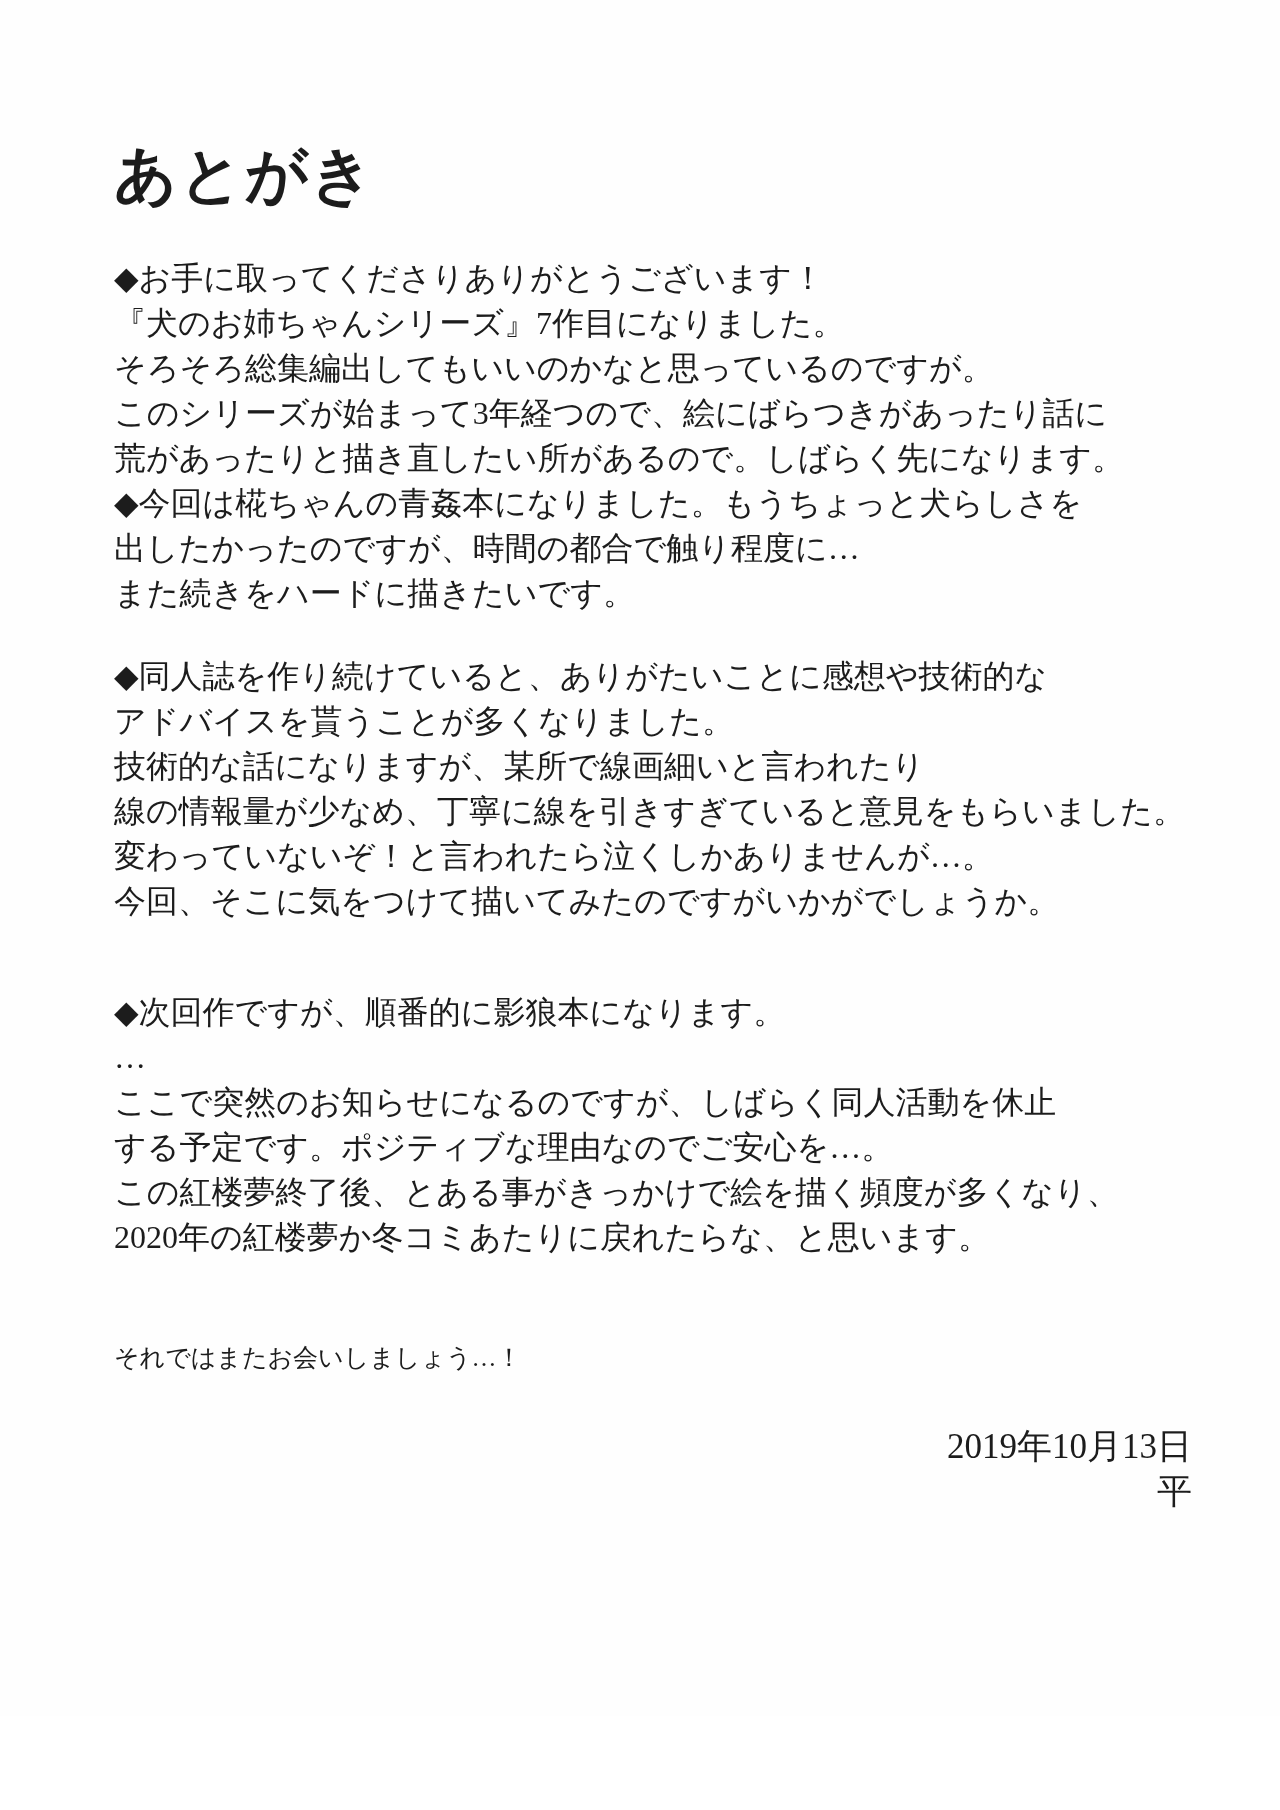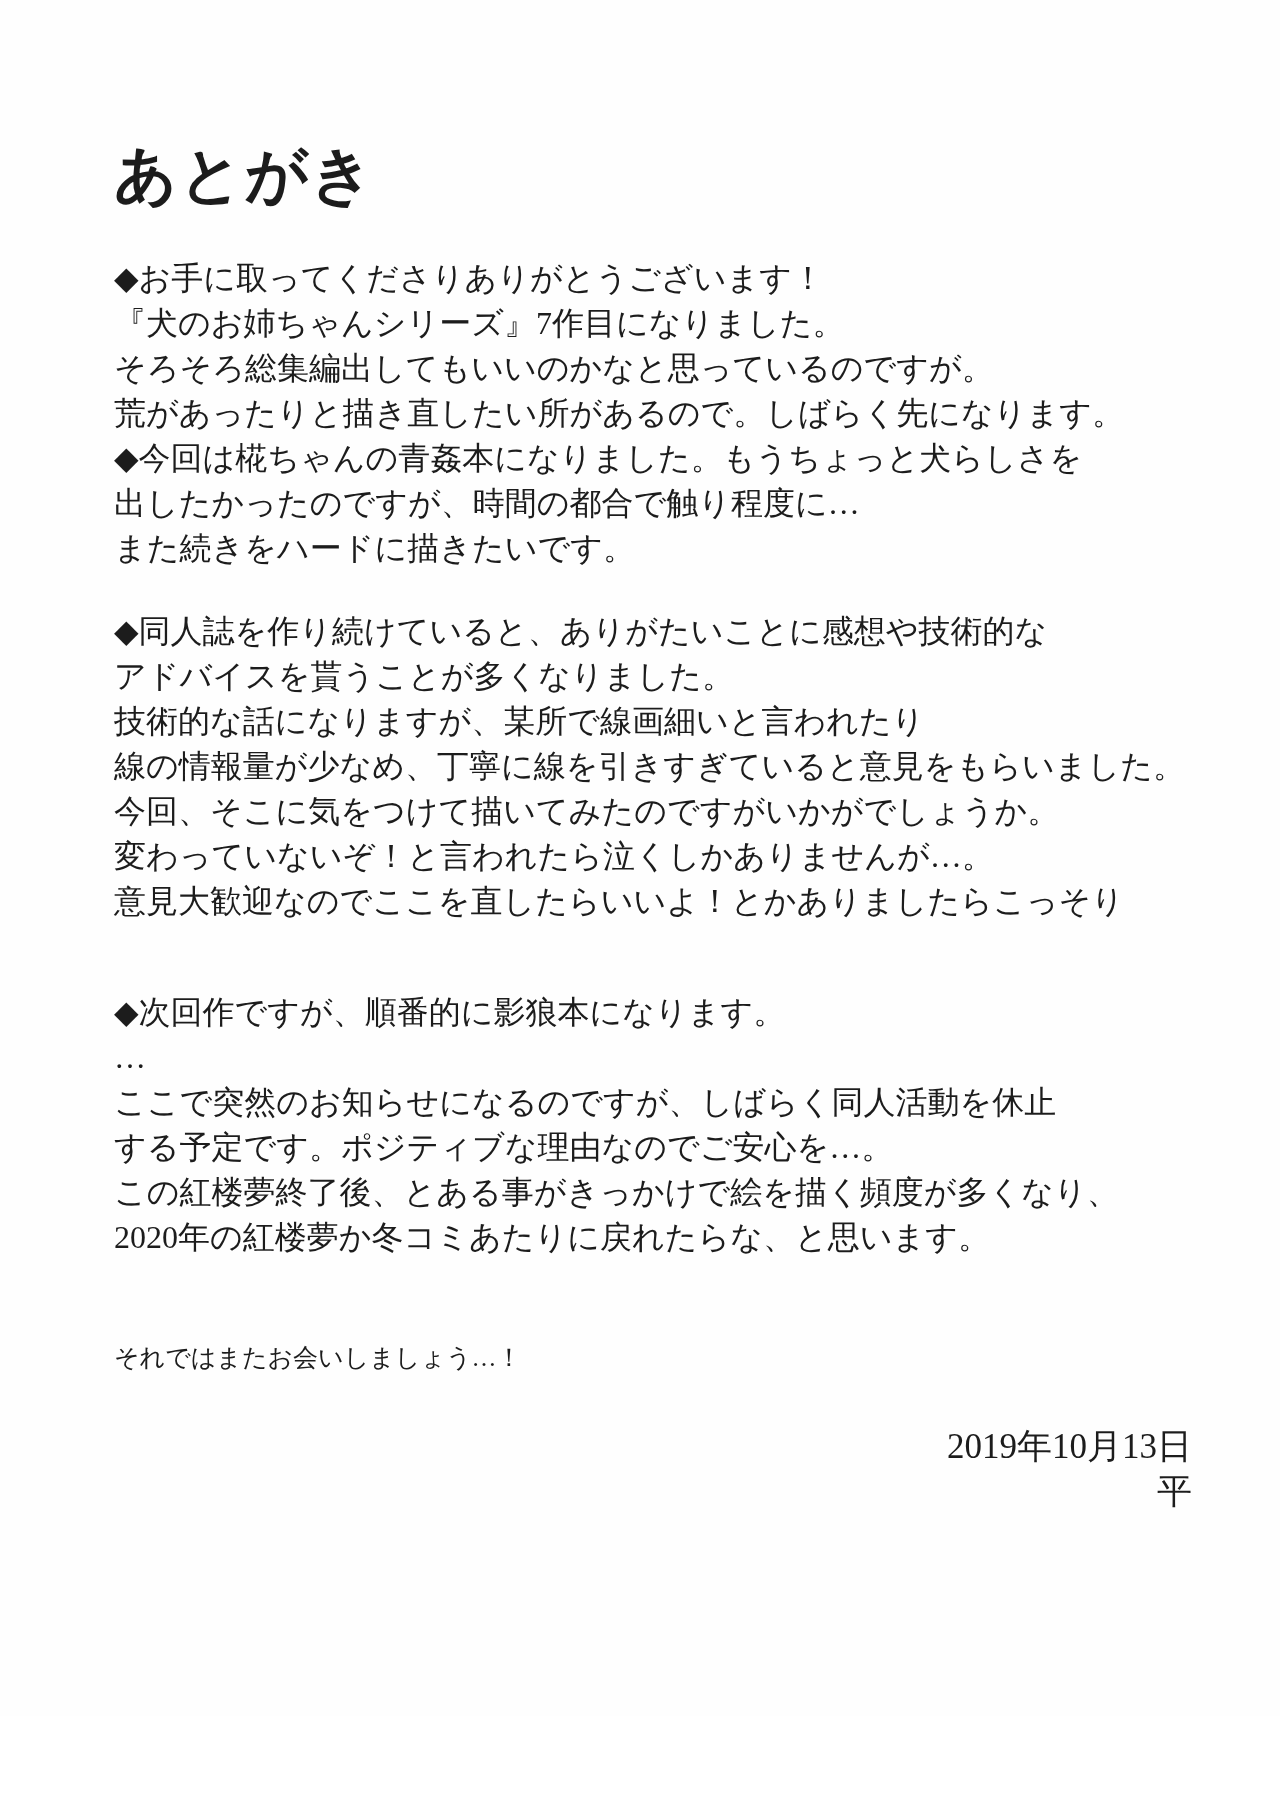--- a/index.html
+++ b/index.html
@@ -58,37 +58,37 @@
 
 <div class="page">
   <div class="content">
 
     <h1 class="title">あとがき</h1>
 
     <div class="para p1">
       <div class="line">◆お手に取ってくださりありがとうございます！</div>
       <div class="line">『犬のお姉ちゃんシリーズ』7作目になりました。</div>
       <div class="line">そろそろ総集編出してもいいのかなと思っているのですが。</div>
+      <div class="line">このシリーズが始まって3年経つので、絵にばらつきがあったり話に</div>
       <div class="line">荒があったりと描き直したい所があるので。しばらく先になります。</div>
     </div>
 
     <div class="para p2">
       <div class="line">◆今回は椛ちゃんの青姦本になりました。もうちょっと犬らしさを</div>
       <div class="line">出したかったのですが、時間の都合で触り程度に…</div>
       <div class="line">また続きをハードに描きたいです。</div>
     </div>
 
     <div class="para p3">
       <div class="line">◆同人誌を作り続けていると、ありがたいことに感想や技術的な</div>
       <div class="line">アドバイスを貰うことが多くなりました。</div>
       <div class="line">技術的な話になりますが、某所で線画細いと言われたり</div>
       <div class="line">線の情報量が少なめ、丁寧に線を引きすぎていると意見をもらいました。</div>
+      <div class="line">変わっていないぞ！と言われたら泣くしかありませんが…。</div>
       <div class="line">今回、そこに気をつけて描いてみたのですがいかがでしょうか。</div>
-      <div class="line">変わっていないぞ！と言われたら泣くしかありませんが…。</div>
-      <div class="line">意見大歓迎なのでここを直したらいいよ！とかありましたらこっそり</div>
     </div>
 
     <div class="para p4">
       <div class="line">◆次回作ですが、順番的に影狼本になります。</div>
       <div class="line">…</div>
       <div class="line">ここで突然のお知らせになるのですが、しばらく同人活動を休止</div>
       <div class="line">する予定です。ポジティブな理由なのでご安心を…。</div>
       <div class="line">この紅楼夢終了後、とある事がきっかけで絵を描く頻度が多くなり、</div>
       <div class="line">2020年の紅楼夢か冬コミあたりに戻れたらな、と思います。</div>
     </div>

